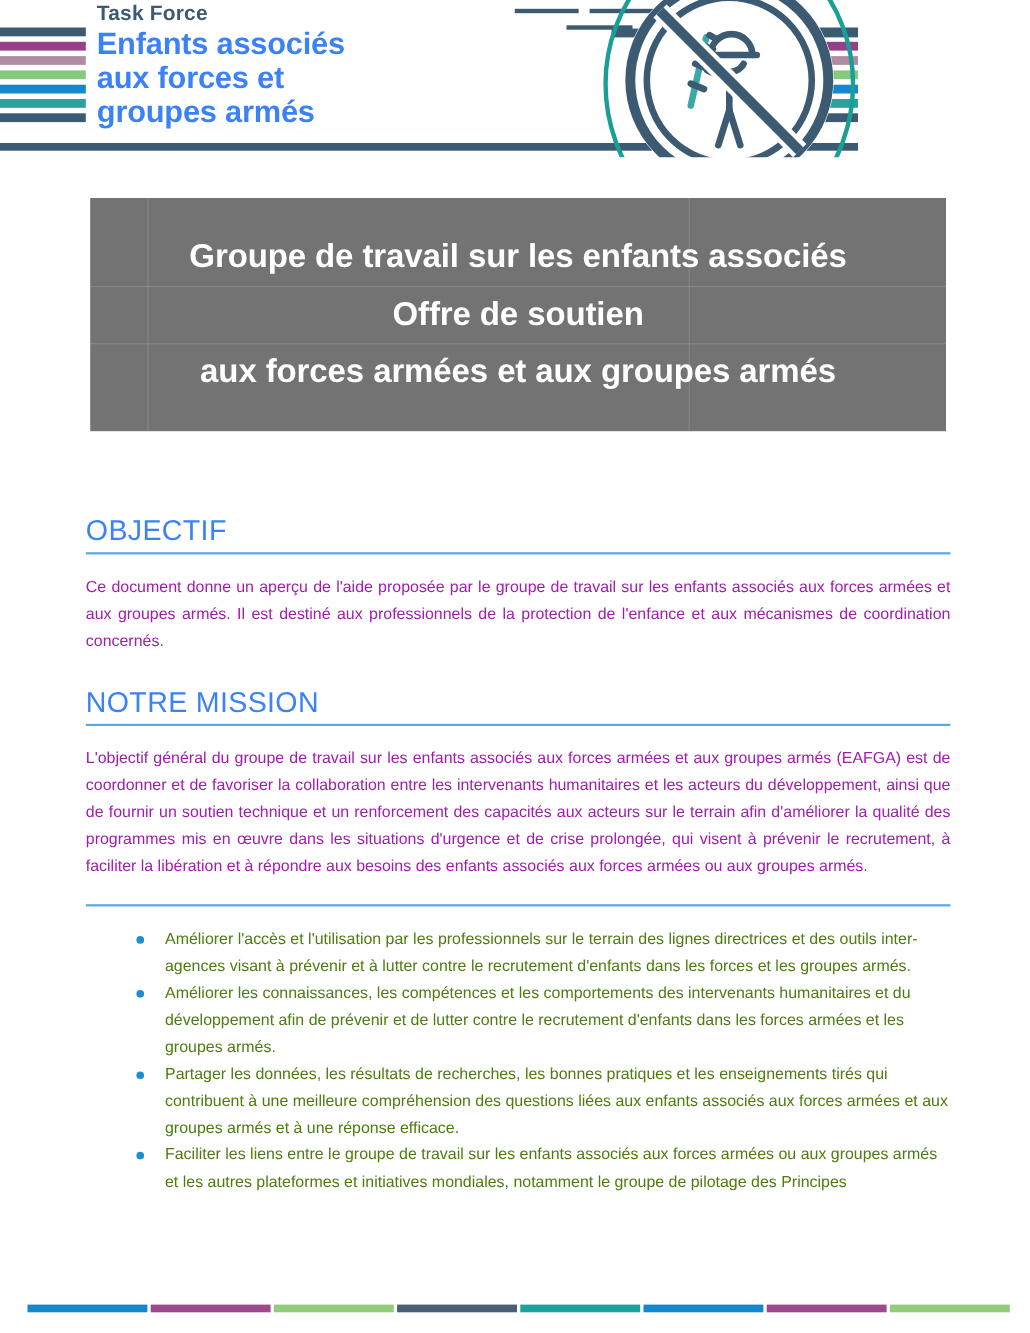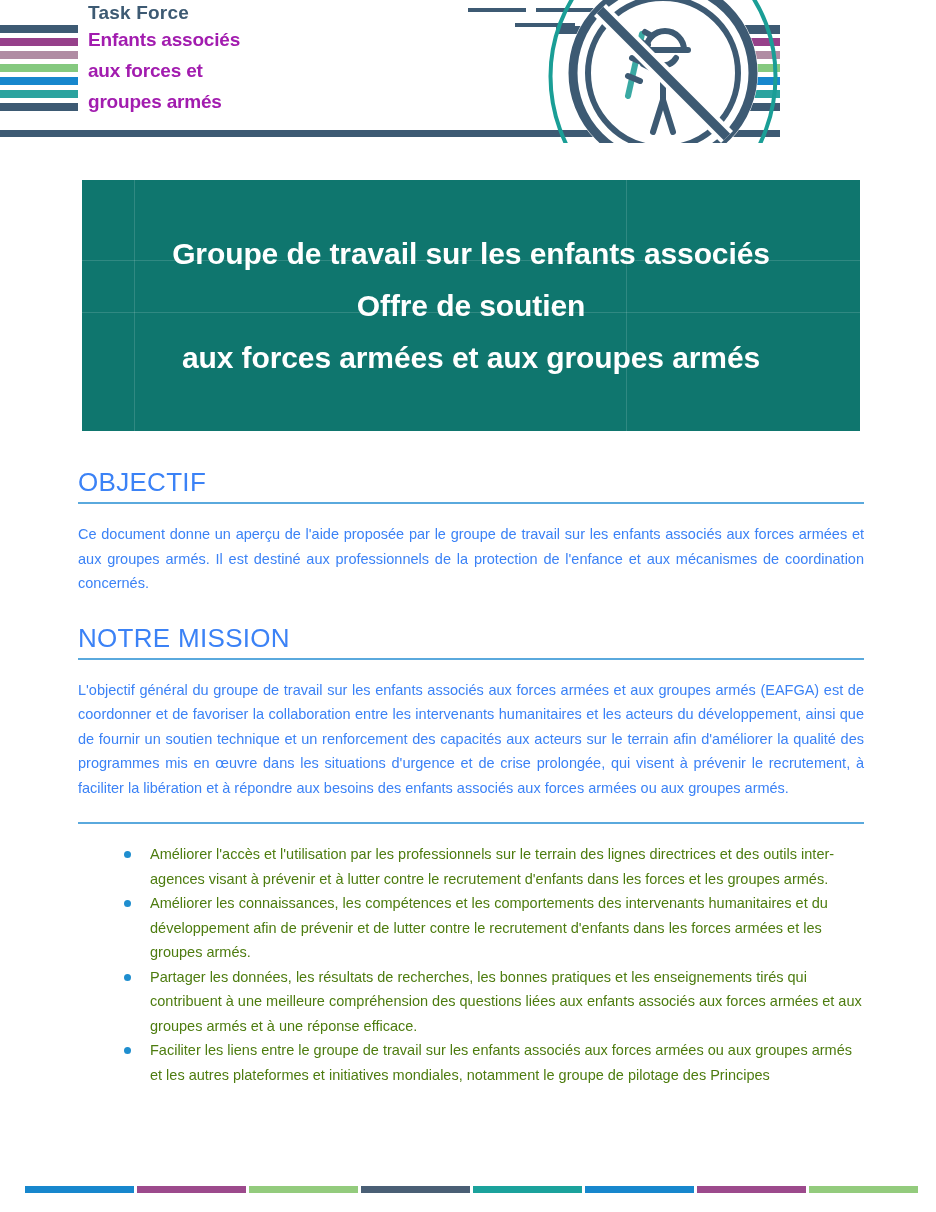--- a/index.html
+++ b/index.html
@@ -100,23 +100,23 @@
   }
   .brand-kicker {
     font-size: 19px;
     font-weight: 700;
     color: #3d5a73;
     letter-spacing: .2px;
     line-height: 22px;
     font-family: "Liberation Sans", sans-serif;
   }
   .brand-title {
-    font-size: 19px;
+    font-size: 28px;
     font-weight: 700;
-    color: #a21caf;
+    color: #3b82f6;
     line-height: 31px;
     letter-spacing: -.2px;
     font-family: "Liberation Sans", sans-serif;
   }
 
   .logo-wrap {
     position: absolute;
     left: 470px;
     top: -12px;
     width: 340px;
@@ -130,22 +130,22 @@
     width: 30px;
     height: 30px;
   }
 
   
   .banner {
     position: absolute;
     left: 82px;
     top: 180px;
     width: 778px;
-    height: 251px;
-    background: #0f766e;
+    height: 212px;
+    background: #737373;
     box-sizing: border-box;
     display: flex;
     flex-direction: column;
     justify-content: center;
     align-items: center;
   }
   .banner-grid {
     position: absolute;
     inset: 0;
     pointer-events: none;
@@ -203,21 +203,21 @@
   .heading-rule {
     width: 100%;
     height: 2px;
     background: #5aa9dd;
     margin-top: 4px;
   }
 
   .body-text {
     font-size: 14.5px;
     line-height: 24.5px;
-    color: #3b82f6;
+    color: #a21caf;
     text-align: justify;
     font-family: "Liberation Sans", sans-serif;
     margin: 0;
   }
 
   .gap-sm { height: 18px; }
   .gap-md { height: 26px; }
 
   ul.priorities {
     margin: 0;

